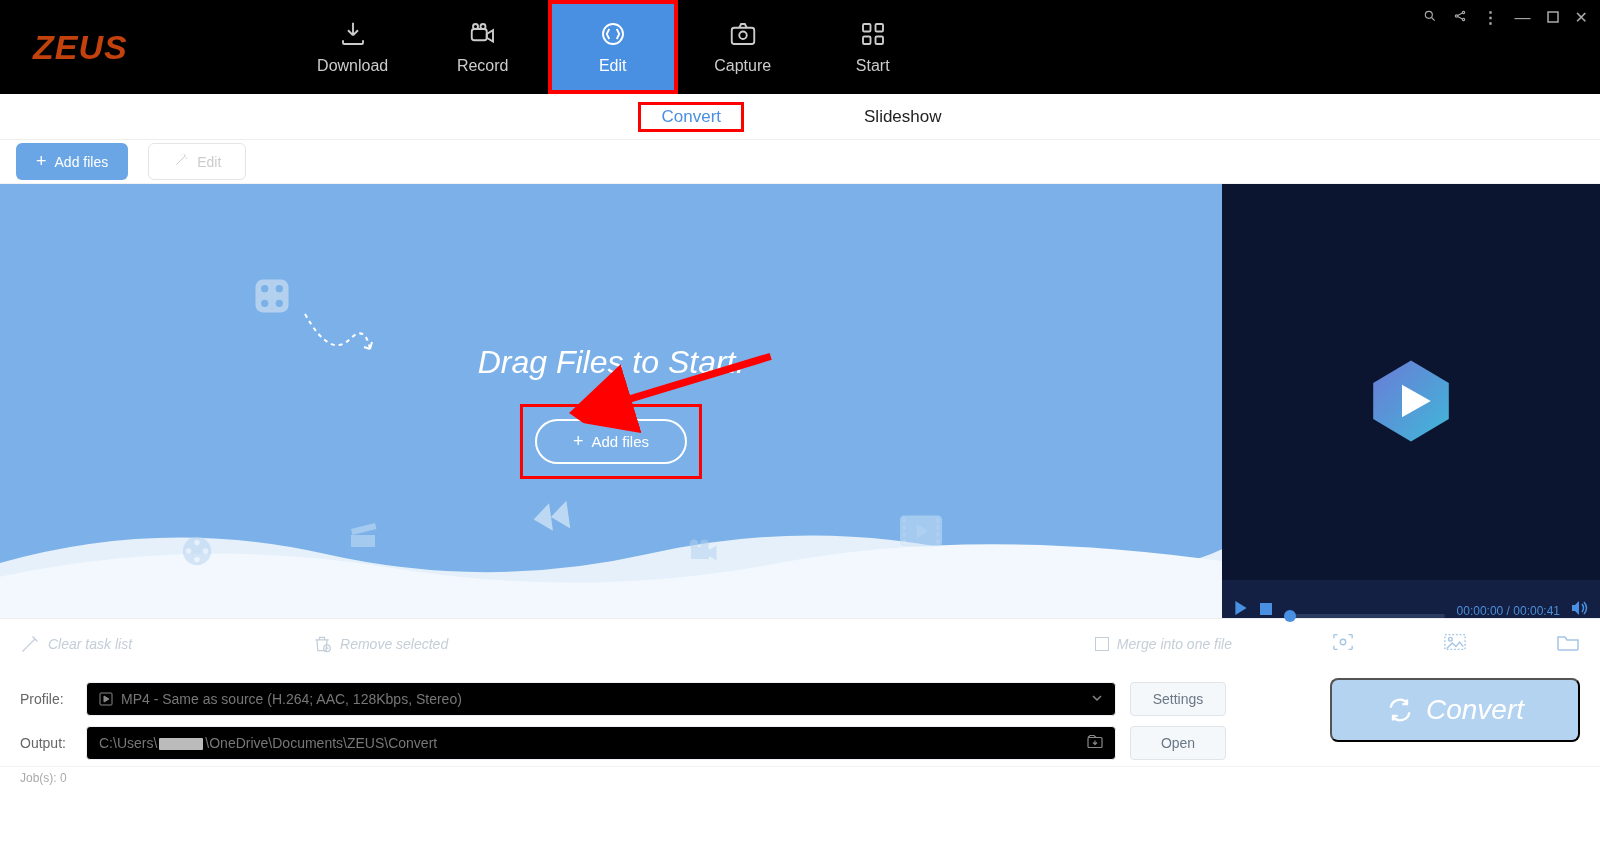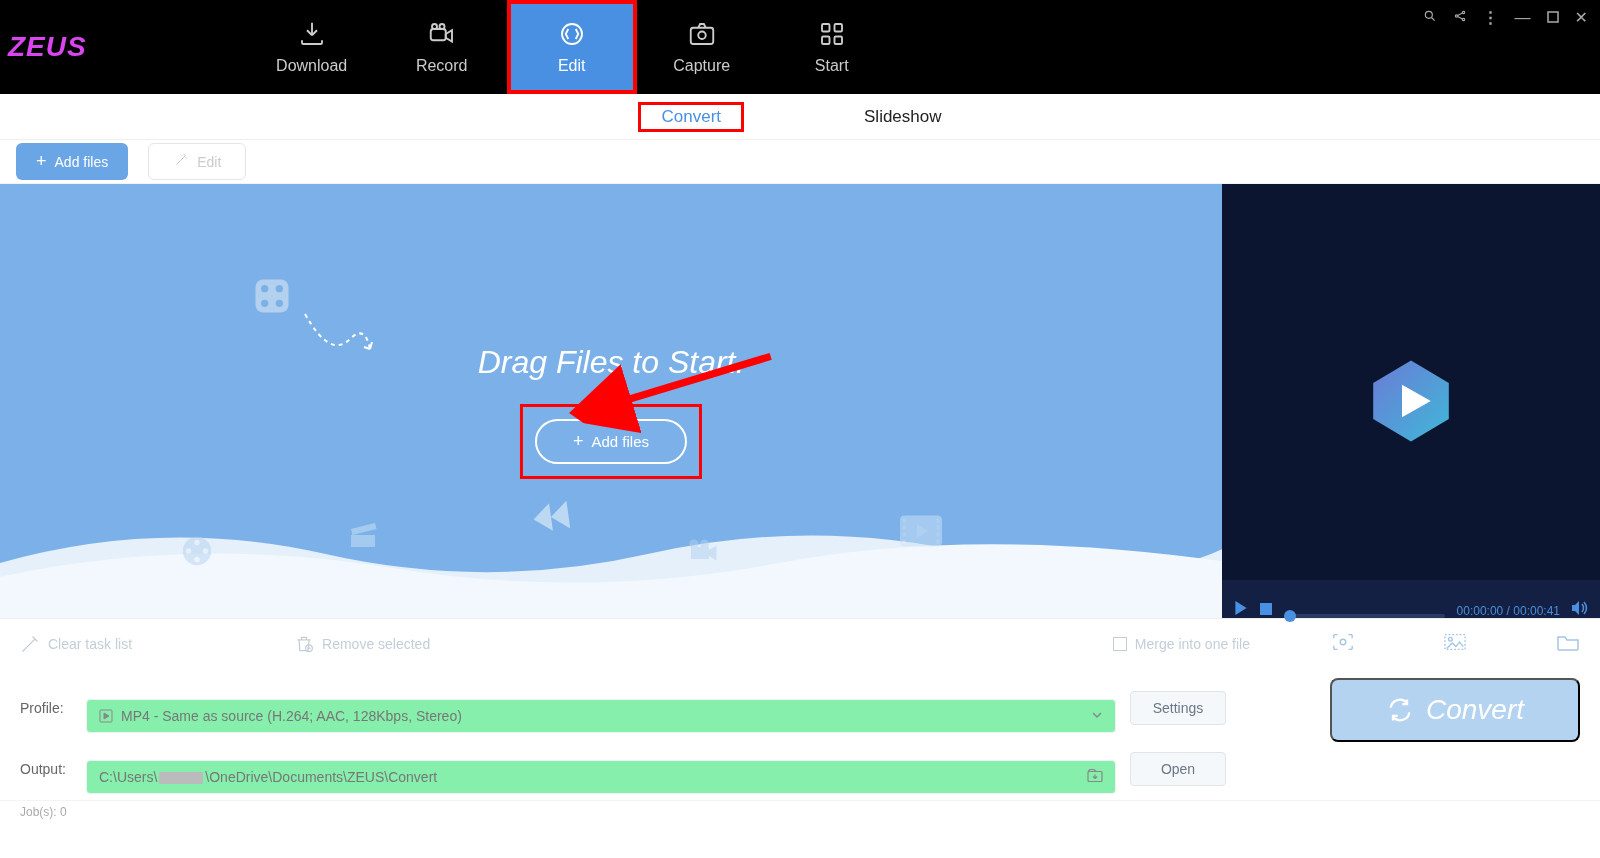--- a/index.html
+++ b/index.html
@@ -1,20 +1,20 @@
 <!DOCTYPE html>
 <html><head>
 <meta charset="utf-8">
 <style>
 * { box-sizing: border-box; margin: 0; padding: 0; }
 body { font-family: -apple-system, "Segoe UI", Arial, sans-serif; width: 1600px; height: 858px; background: #fff; overflow: hidden; }
 
 
 .topbar { background: #000; height: 94px; display: flex; align-items: center; position: relative; }
-.logo { color: #d946ef; font-weight: 900; font-size: 28px; letter-spacing: 1px; margin-left: 8px; font-style: italic;}
+.logo { color: #c2410c; font-weight: 900; font-size: 34px; letter-spacing: 1px; margin-left: 33px; font-style: italic;}
 .nav { display: flex; align-items: stretch; margin-left: 160px; height: 100%; }
 .nav-item { width: 130px; display: flex; flex-direction: column; align-items: center; justify-content: center; color: #ccc; font-size: 16px; cursor: pointer; gap: 8px; }
 .nav-item.active { background: #4a90e2; color: #fff; }
 .nav-item svg { width: 30px; height: 30px; }
 .nav-item.active-highlight { outline: 4px solid #ff0000; outline-offset: -4px; }
 .winctrl { position: absolute; right: 12px; top: 8px; display: flex; gap: 16px; color: #aaa; font-size: 16px; align-items: center; }
 .winctrl span { cursor: pointer; }
 
 
 .subtabs { height: 46px; border-bottom: 1px solid #eee; display: flex; justify-content: center; align-items: center; gap: 100px; font-size: 17px; }
@@ -43,30 +43,30 @@
 .swirl { position: absolute; top: 125px; left: 300px; }
 .preview { width: 378px; background: #0b1530; position: relative; display:flex;align-items:center;justify-content:center; }
 .preview .play-logo { width: 90px; height: 90px; }
 .preview-controls { position: absolute; bottom: 0; left: 0; right: 0; height: 38px; background: #132043; display: flex; align-items: flex-end; padding: 0 12px; gap: 12px; color: #4a90e2; font-size: 12px; }
 .preview-controls .slider { flex: 1; height: 4px; background: #2a3a60; border-radius: 2px; position: relative; }
 .preview-controls .slider .thumb { position: absolute; left: 0%; top: -4px; width: 12px; height: 12px; background: #4a90e2; border-radius: 50%; }
 .preview-controls .time { color: #4b8dd7; font-size: 12px; }
 .ctrl-icon { cursor: pointer; }
 
 
-.lower { height: 50px; border-top: 1px solid #eee; display: flex; align-items: center; padding: 0 20px; gap: 22px; color: #c3ced8; font-size: 14px; }
+.lower { height: 50px; border-top: 1px solid #eee; display: flex; align-items: center; padding: 0 20px; gap: 40px; color: #c3ced8; font-size: 14px; font-style: italic; }
 .lower .item { display: flex; align-items: center; gap: 8px; cursor: pointer; }
 .lower .merge-wrap { margin-left: auto; display:flex; align-items:center; gap:8px;padding-left:28px; }
 .lower .util-icons { display: flex; gap: 90px; margin-left: 60px; color:#a5c5e5; align-items:center;}
 
 
 .rows { padding: 14px 20px 6px; display: flex; flex-direction: column; gap: 10px; position: relative; }
 .row { display: flex; align-items: center; gap: 14px; font-size: 14px; color: #666; }
 .row .lbl { width: 52px; }
-.row .field { flex: 1; background: #86efac; border: 1px solid #eef1f5; border-radius: 4px; padding: 8px 12px; color: #777; display: flex; align-items: center; gap: 8px; position: relative; max-width: 1030px; margin-top: 17px; }
+.row .field { flex: 1; background: #000000; border: 1px solid #eef1f5; border-radius: 4px; padding: 8px 12px; color: #777; display: flex; align-items: center; gap: 8px; position: relative; max-width: 1030px; }
 .row .chev { position: absolute; right: 12px; top: 50%; transform: translateY(-50%); color: #888; }
 .row .btn-side { width: 96px; padding: 8px 0; text-align: center; border: 1px solid #e0e5ea; border-radius: 4px; background: #f5f8fb; color: #6a7785; cursor: pointer; font-size:14px; }
 .big-convert { position: absolute; right: 20px; top: 10px; width: 250px; height: 64px; border-radius: 8px; background: #b4d3f0; color: #fff; font-size: 28px; display: flex; align-items: center; justify-content: center; gap: 12px; cursor: not-allowed; font-style: italic; }
 
 
 .status { height: 26px; padding: 4px 20px; color: #aaa; font-size: 12px; border-top: 1px solid #f3f3f3; display:flex; align-items:flex-start;}
 .redacted { display:inline-block; width:44px; height:12px; background:#bbb; vertical-align:middle; border-radius:1px; margin:0 2px;}
 </style>
 </head>
 <body>

